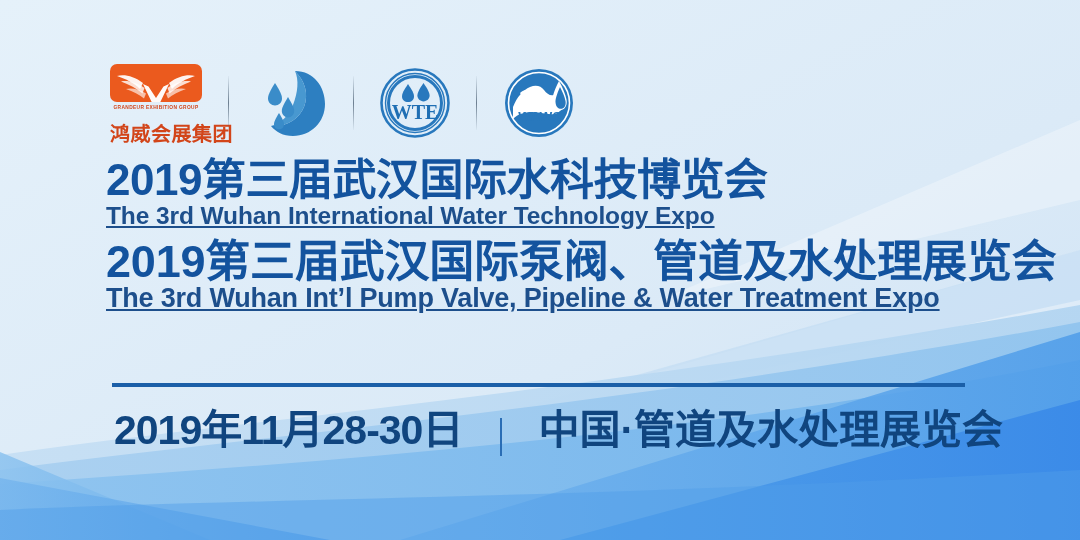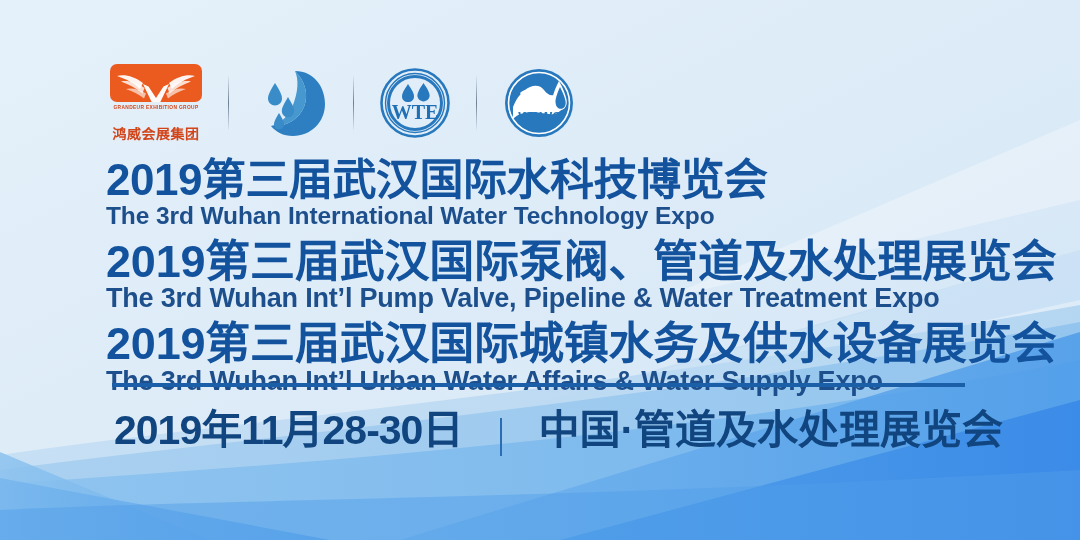--- a/index.html
+++ b/index.html
@@ -71,21 +71,21 @@
     font-size: 4.6px;
     letter-spacing: 0.35px;
     color: #d2451a;
     text-align: center;
     margin-top: 3px;
     font-weight: 700;
     white-space: nowrap;
     transform: scaleX(1.05);
   }
   .grandeur-caption-cn {
-    font-size: 14px;
+    font-size: 20px;
     line-height: 16px;
     color: #d2451a;
     text-align: center;
     font-weight: 700;
     letter-spacing: 0.5px;
     white-space: nowrap;
     margin-top: 16px;
   }
 
   .logo-drop   { width: 72px; height: 72px; }
@@ -105,20 +105,21 @@
     font-weight: 700;
     letter-spacing: -0.5px;
     line-height: 1.02;
     white-space: nowrap;
   }
   .t-en {
     color: #1d4f8c;
     font-weight: 700;
     line-height: 1.05;
     white-space: nowrap;
+    text-decoration: underline;
   }
 
   
   #title-1 .t-cn { font-size: 44px; }
   #title-1 .t-en { font-size: 24.5px; letter-spacing: -0.1px; }
 
   #title-2 .t-cn { font-size: 45px; letter-spacing: -0.2px; }
   #title-2 .t-en { font-size: 27px; letter-spacing: -0.2px; }
 
   #title-3 .t-cn { font-size: 45px; letter-spacing: -0.2px; }
@@ -303,24 +304,20 @@
 
     <div class="title-spacer-2"></div>
 
     <div class="title-block" id="title-2">
       <div class="t-cn">2019第三届武汉国际泵阀、管道及水处理展览会</div>
       <div class="t-en">The 3rd Wuhan Int’l Pump Valve, Pipeline &amp; Water Treatment Expo</div>
     </div>
 
     <div class="title-spacer-3"></div>
 
-    <div class="title-block" id="title-3">
-      <div class="t-cn">2019第三届武汉国际城镇水务及供水设备展览会</div>
-      <div class="t-en">The 3rd Wuhan Int’l Urban Water Affairs &amp; Water Supply Expo</div>
-    </div>
   </div>
 
   <div class="divider"></div>
 
   <div class="footer-row">
     <div class="footer-date">2019年11月28-30日</div>
     <div class="footer-sep"></div>
     <div class="footer-venue">中国·管道及水处理展览会</div>
   </div>
 

